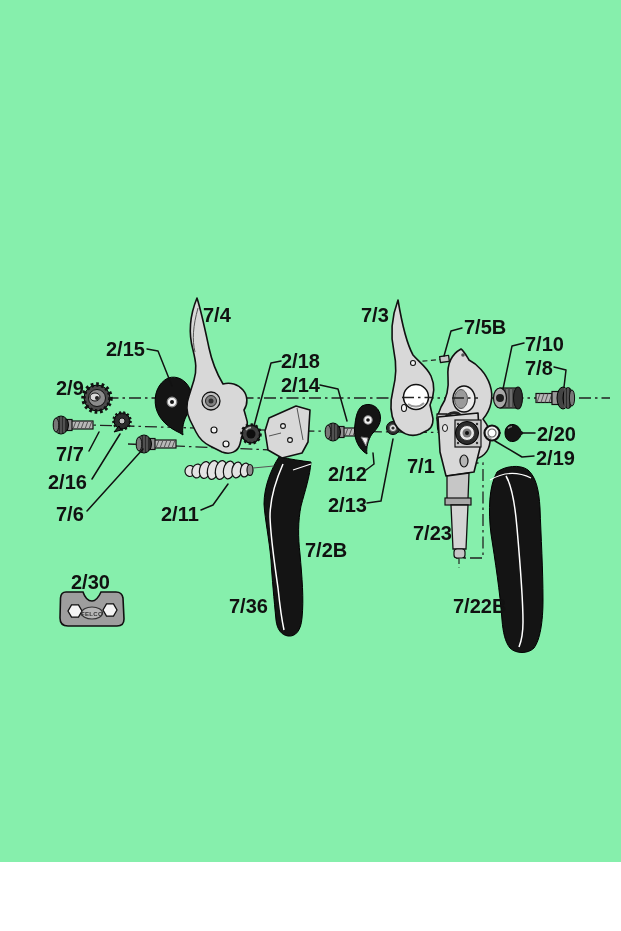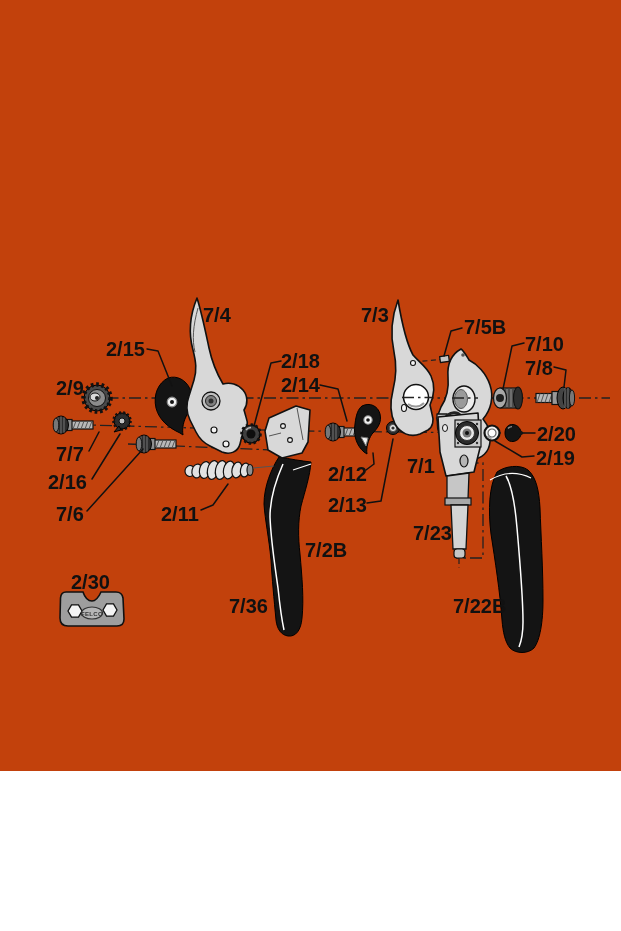--- a/index.html
+++ b/index.html
@@ -1,16 +1,16 @@
 <!DOCTYPE html>
 <html><head>
 <meta charset="utf-8">
 <style>
   html,body{margin:0;padding:0;background:#ffffff;}
-  .stage{position:relative;width:621px;height:771px;background:#c2410c;overflow:hidden;}
+  .stage{position:relative;width:621px;height:862px;background:#86efac;overflow:hidden;}
   svg{display:block;}
   .lbl{font:700 20px "Liberation Sans", sans-serif;fill:#111;}
   .stamp{font:700 6px "Liberation Sans", sans-serif;fill:#333;letter-spacing:.3px;}
   .ln{stroke:#111;stroke-width:1.5;fill:none;stroke-linejoin:round;stroke-linecap:round;}
   .axis{stroke:#222;stroke-width:1.3;fill:none;stroke-dasharray:12 4 2.5 4;}
   .dash{stroke:#222;stroke-width:1.2;fill:none;stroke-dasharray:5 3.5;}
   .metal{fill:#d8d8d8;stroke:#111;stroke-width:1.6;stroke-linejoin:round;}
   .metal2{fill:#c6c6c6;stroke:#111;stroke-width:1.3;stroke-linejoin:round;}
   .darkpart{fill:#141414;stroke:#000;stroke-width:1;stroke-linejoin:round;}
   .thin{stroke:#555;stroke-width:1;fill:none;}

